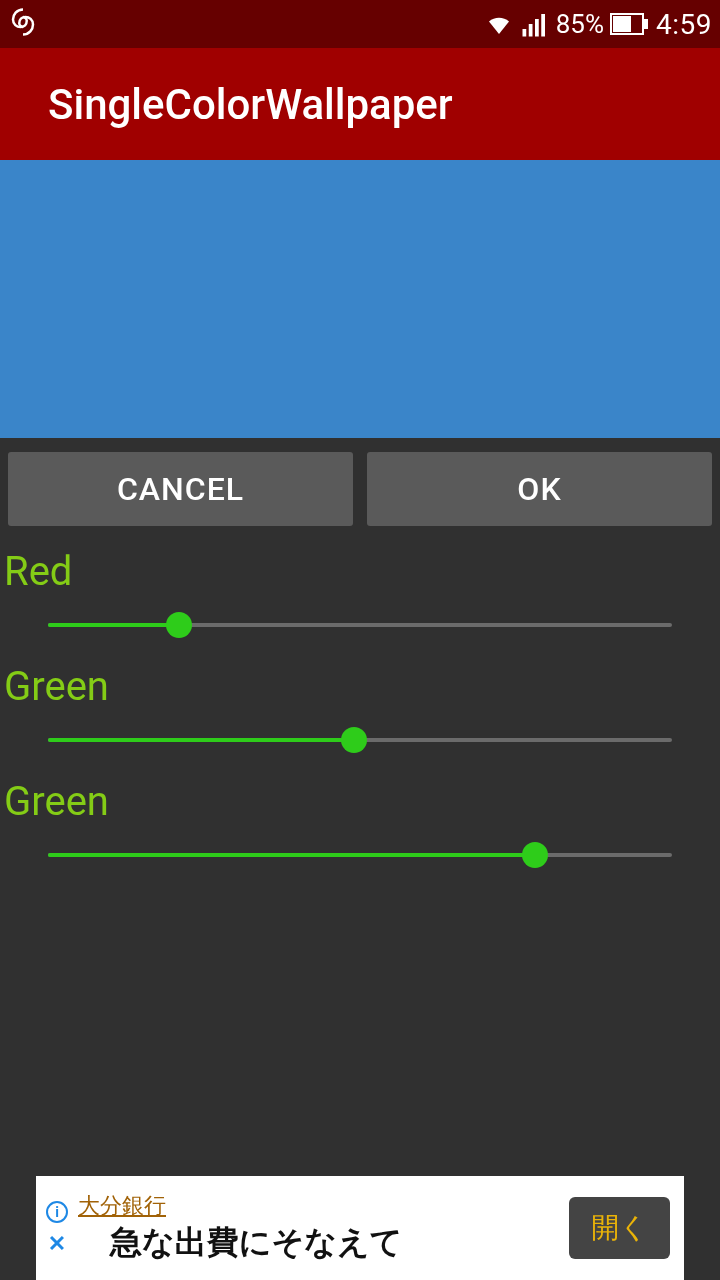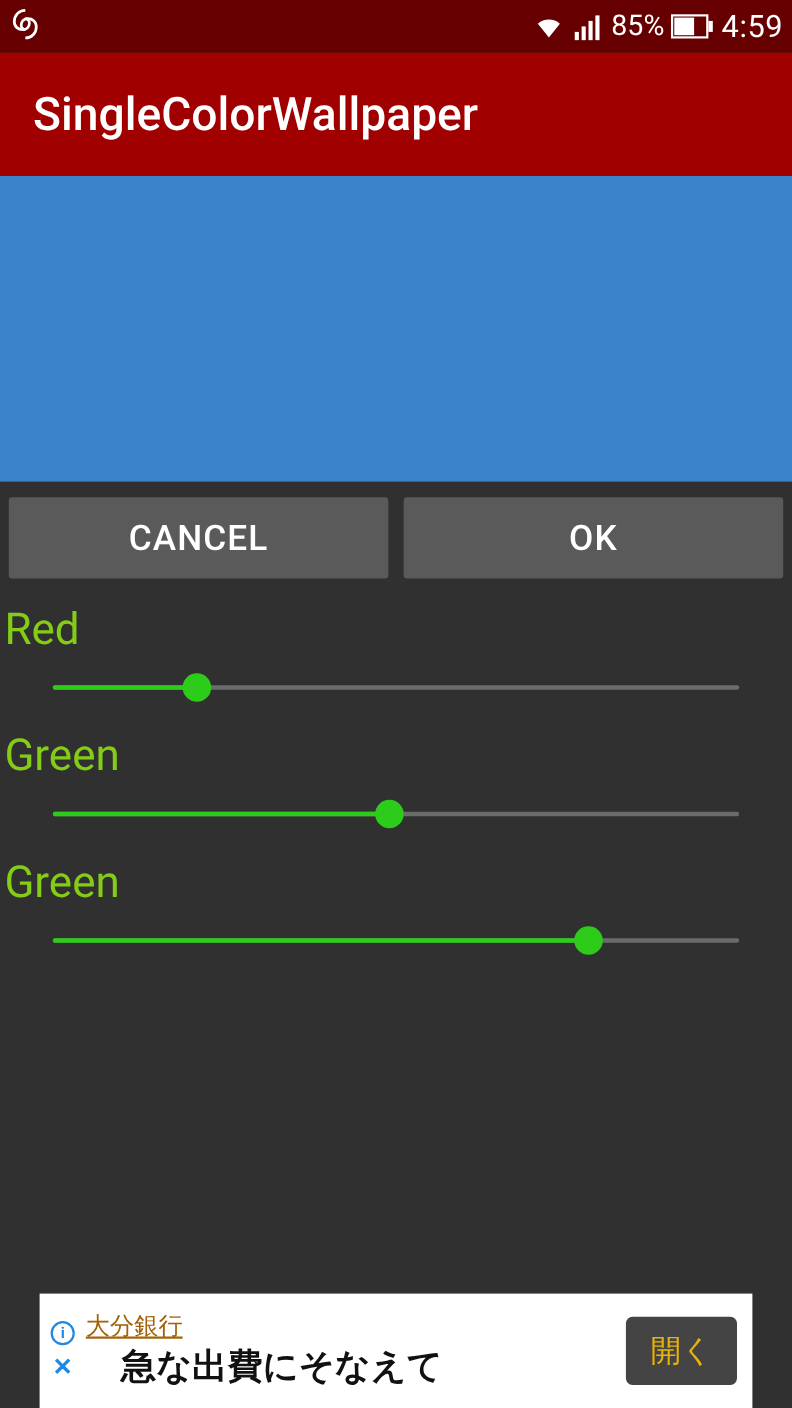--- a/index.html
+++ b/index.html
@@ -20,21 +20,21 @@
     .status-right svg { display: block; }
     .status-time { font-size: 28px; font-weight: 400; letter-spacing: 0.5px; color:#fff; }
     .status-batt-text { font-size: 26px; color:#fff; }
 
     
     .app-bar {
       height: 112px;
       background: #a00000;
       display: flex;
       align-items: center;
-      padding-left: 30px;
+      padding-left: 48px;
     }
     .app-title { color: #ffffff; font-size: 42px; font-weight: 500; }
 
     
     .color-preview { height: 278px; background: #3a85c9; }
 
     
     .button-row {
       padding: 14px 8px 14px 8px;
       display: flex;

